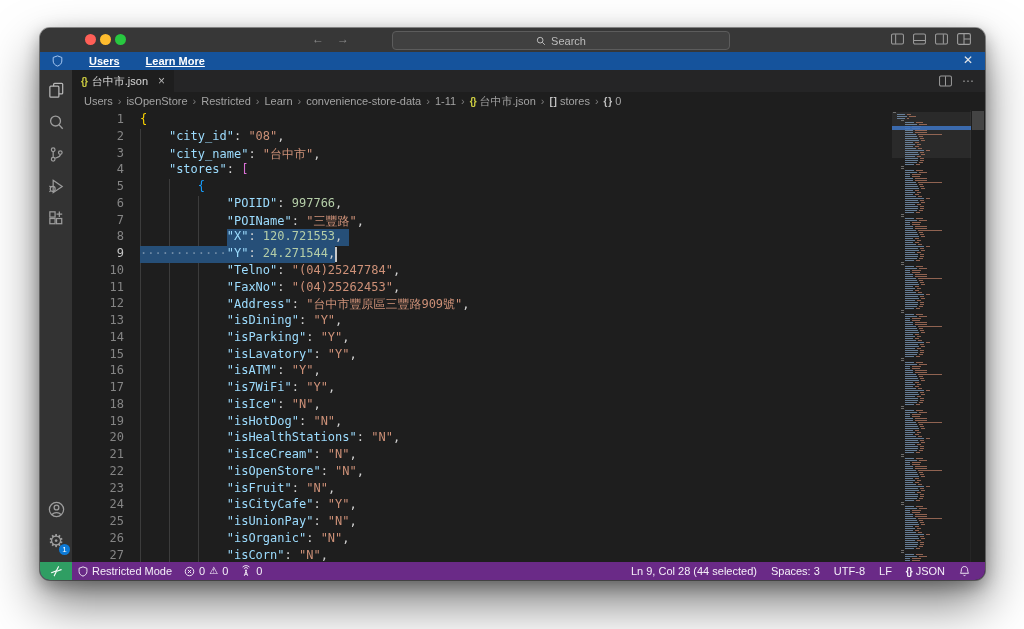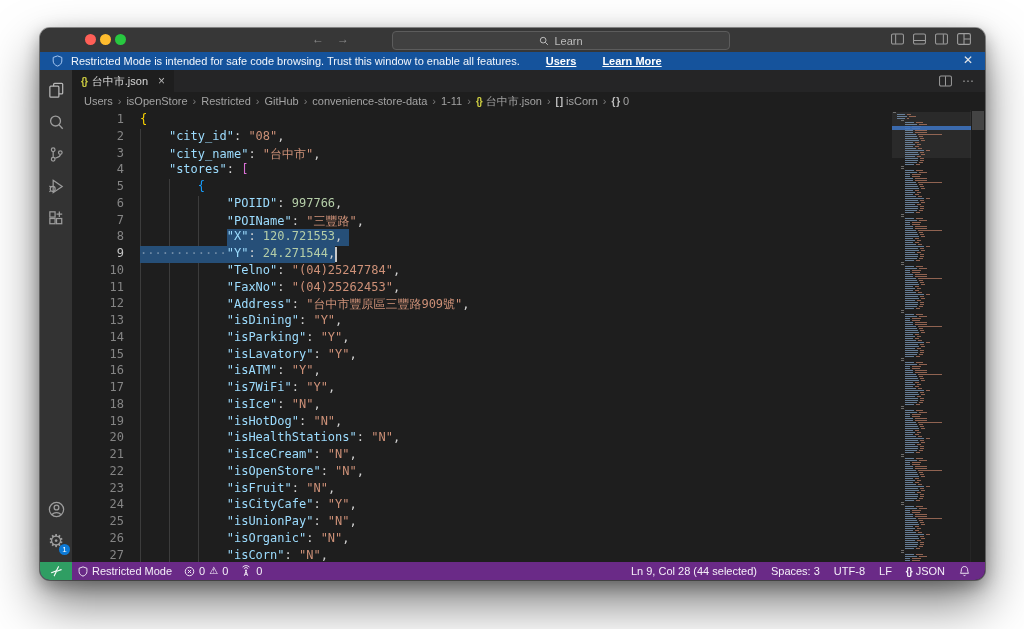--- a/index.html
+++ b/index.html
@@ -91,21 +91,21 @@
     </div>
     <div class="nav-arrows">
       <span>←</span>
       <span>→</span>
     </div>
     <div class="searchbox">
       <svg width="10" height="10" viewBox="0 0 12 12">
           <circle cx="5" cy="5" r="3.4" fill="none" stroke="#bcbcbc" stroke-width="1.2"></circle>
           <line x1="7.6" y1="7.6" x2="10.6" y2="10.6" stroke="#bcbcbc" stroke-width="1.2"></line>
         </svg>
-      <span>Learn</span>
+      <span>Search</span>
     </div>
     <div class="tb-icons">
       <svg width="13" height="12" viewBox="0 0 14 12">
           <rect x="0.6" y="0.6" width="12.8" height="10.8" rx="1.5" fill="none" stroke="#9d9d9d" stroke-width="1.1"></rect>
           <line x1="5" y1="1" x2="5" y2="11" stroke="#9d9d9d" stroke-width="1.1"></line>
         </svg>
       <svg width="13" height="12" viewBox="0 0 14 12">
           <rect x="0.6" y="0.6" width="12.8" height="10.8" rx="1.5" fill="none" stroke="#9d9d9d" stroke-width="1.1"></rect>
           <line x1="1" y1="7.5" x2="13" y2="7.5" stroke="#9d9d9d" stroke-width="1.1"></line>
         </svg>
@@ -118,21 +118,20 @@
           <line x1="7" y1="1" x2="7" y2="11" stroke="#9d9d9d" stroke-width="1.1"></line>
           <line x1="7" y1="6" x2="13" y2="6" stroke="#9d9d9d" stroke-width="1.1"></line>
         </svg>
     </div>
   </div>
 
   <div class="banner">
     <svg width="11" height="12" viewBox="0 0 14 15">
         <path d="M7 1 L12.5 3 V7.5 C12.5 10.8 10 13 7 14 C4 13 1.5 10.8 1.5 7.5 V3 Z" fill="none" stroke="#aecdf5" stroke-width="1.2"></path>
       </svg>
-    <span>Restricted Mode is intended for safe code browsing. Trust this window to enable all features.</span>
     <a href="#">Users</a>
     <a href="#">Learn More</a>
     <span class="banner-close">✕</span>
   </div>
 
   <div class="main">
 
     <div class="activitybar">
       <div class="ab-icon">
         <svg width="19" height="19" viewBox="0 0 20 20">
@@ -199,29 +198,29 @@
           <span style="font-size:12px;letter-spacing:1px;">⋯</span>
         </div>
       </div>
       <div class="breadcrumbs" id="breadcrumbs">
           <span><span>Users</span></span>
           <span class="crumb-sep">›</span>
           <span><span>isOpenStore</span></span>
           <span class="crumb-sep">›</span>
           <span><span>Restricted</span></span>
           <span class="crumb-sep">›</span>
-          <span><span>GitHub</span></span>
+          <span><span>Learn</span></span>
           <span class="crumb-sep">›</span>
           <span><span>convenience-store-data</span></span>
           <span class="crumb-sep">›</span>
           <span><span>1-11</span></span>
           <span class="crumb-sep">›</span>
           <span><span class="crumb-ic ic-yellow">{}</span><span>台中市.json</span></span>
           <span class="crumb-sep">›</span>
-          <span><span class="crumb-ic ic-gray">[ ]</span><span>isCorn</span></span>
+          <span><span class="crumb-ic ic-gray">[ ]</span><span>stores</span></span>
           <span class="crumb-sep">›</span>
           <span><span class="crumb-ic ic-gray">{ }</span><span>0</span></span>
         </div>
       <div class="editor" id="editor">
         <div class="minimap" id="minimap">
             <div class="mm-viewport" style="top: 2px; height: 46px;"></div>
             <div class="mm-row" style="top: 2px; left: 0px; right: 0px;">
               <div class="mm-seg" style="left: 1px; width: 3px; background: rgba(160, 160, 160, 0.6);"></div>
             </div>
             <div class="mm-row" style="top: 4px; left: 0px; right: 0px;">

